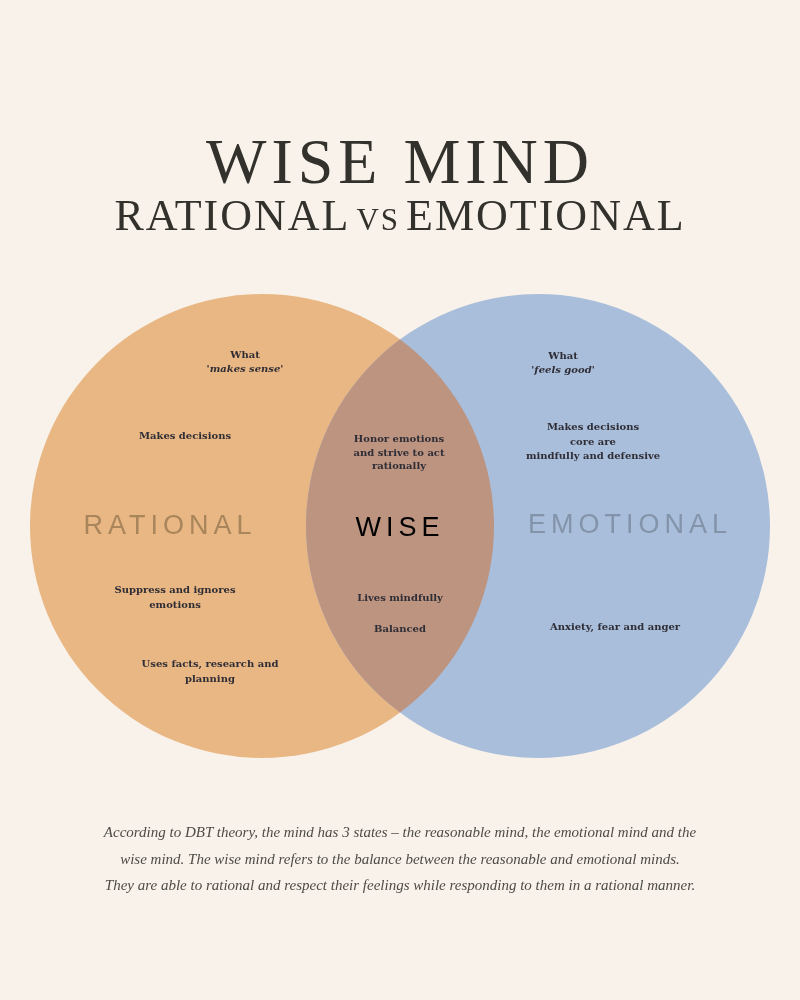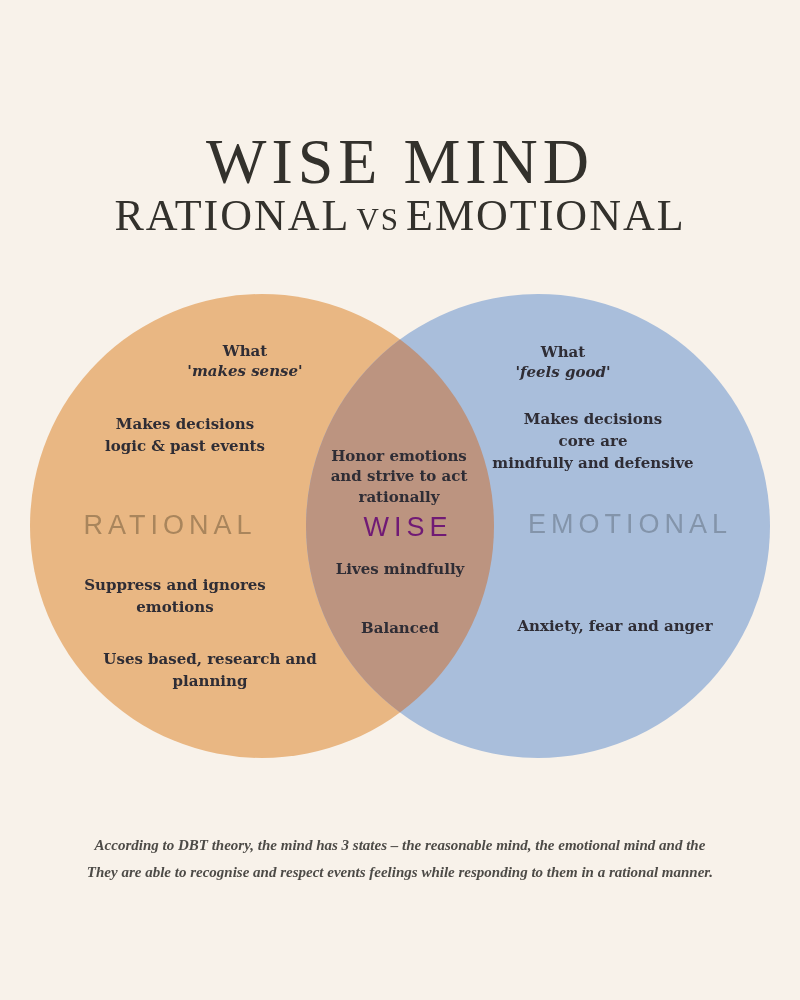--- a/index.html
+++ b/index.html
@@ -15,21 +15,21 @@
 
   svg.venn { position: absolute; left: 0; top: 0; }
 
   
   .tb {
     position: absolute;
     transform: translate(-50%, -50%);
     text-align: center;
     font-family: "DejaVu Serif", serif;
     font-weight: 700;
-    font-size: 15px;
+    font-size: 10px;
     line-height: 1.45;
     color: #2F2D35;
     white-space: nowrap;
   }
 
   .title {
     font-family: "Liberation Serif", serif;
     font-weight: 400;
     font-size: 64px;
     letter-spacing: 5px;
@@ -46,53 +46,53 @@
   .subtitle .vs { font-size: 31px; margin: 0 6px; }
   h1, h2 { margin: 0; }
 
   .circle-label {
     font-family: "Liberation Sans", sans-serif;
     font-weight: 400;
     font-size: 27px;
     letter-spacing: 5px;
   }
   .lbl-rational  { color: #A9855C; }
-  .lbl-wise      { color: #701a75; margin-left: 8px; }
+  .lbl-wise      { color: #000000; }
   .lbl-emotional { color: #8394AA; }
 
   .what-block { line-height: 1.35; }
   .ital { font-style: italic; }
 
   .footer {
     font-family: "Liberation Serif", serif;
     font-weight: 400;
     font-style: italic;
     font-size: 15px;
     line-height: 1.78;
     color: #4D4B47;
   }
 
   
   .pos-title      { left: 400px; top: 162px; }
   .pos-subtitle   { left: 400px; top: 216px; }
   .pos-l-what     { left: 245px; top: 361px; }
   .pos-r-what     { left: 563px; top: 362px; }
   .pos-l-dec      { left: 185px; top: 436px; }
-  .pos-m-honor    { left: 399px; top: 452px; margin-top: 24px; }
+  .pos-m-honor    { left: 399px; top: 452px; }
   .pos-r-dec      { left: 593px; top: 442px; }
   .pos-l-label    { left: 170px; top: 526px; }
   .pos-m-label    { left: 400px; top: 528px; }
   .pos-r-label    { left: 630px; top: 525px; }
   .pos-l-suppress { left: 175px; top: 597px; }
-  .pos-m-lives    { left: 400px; top: 570px; }
+  .pos-m-lives    { left: 400px; top: 598px; }
   .pos-r-anxiety  { left: 615px; top: 594px; margin-top: 33px; }
   .pos-m-balanced { left: 400px; top: 629px; }
   .pos-l-facts    { left: 210px; top: 671px; }
   .pos-r-needs    { left: 552px; top: 670px; }
-  .pos-footer     { left: 400px; top: 859px; font-weight: bold; }
+  .pos-footer     { left: 400px; top: 859px; }
 </style>
 </head>
 <body>
 
 <div class="page">
 
   <svg class="venn" width="800" height="1000" viewBox="0 0 800 1000">
     <defs>
       <clipPath id="clip-right-circle">
         <circle cx="538" cy="526" r="232"></circle>
@@ -107,32 +107,31 @@
 
   <h2 class="tb subtitle pos-subtitle"><span>RATIONAL</span><span class="vs">VS</span><span>EMOTIONAL</span></h2>
 
   <div class="tb what-block pos-l-what">
     <div>What</div>
     <div class="ital">'makes sense'</div>
   </div>
 
   <div class="tb pos-l-dec">
     <div>Makes decisions</div>
-    <div>logic &amp; past events</div>
   </div>
 
   <div class="tb circle-label lbl-rational pos-l-label">RATIONAL</div>
 
   <div class="tb pos-l-suppress">
     <div>Suppress and ignores</div>
     <div>emotions</div>
   </div>
 
   <div class="tb pos-l-facts">
-    <div>Uses based, research and</div>
+    <div>Uses facts, research and</div>
     <div>planning</div>
   </div>
 
   <div class="tb what-block pos-m-honor">
     <div>Honor emotions</div>
     <div>and strive to act</div>
     <div>rationally</div>
   </div>
 
   <div class="tb circle-label lbl-wise pos-m-label">WISE</div>
@@ -152,16 +151,17 @@
     <div>mindfully and defensive</div>
   </div>
 
   <div class="tb circle-label lbl-emotional pos-r-label">EMOTIONAL</div>
 
   <div class="tb pos-r-anxiety">Anxiety, fear and anger</div>
 
 
   <div class="tb footer pos-footer">
     <div>According to DBT theory, the mind has 3 states – the reasonable mind, the emotional mind and the</div>
-    <div>They are able to recognise and respect events feelings while responding to them in a rational manner.</div>
+    <div>wise mind. The wise mind refers to the balance between the reasonable and emotional minds.</div>
+    <div>They are able to rational and respect their feelings while responding to them in a rational manner.</div>
   </div>
 
 </div>
 
 </body></html>

